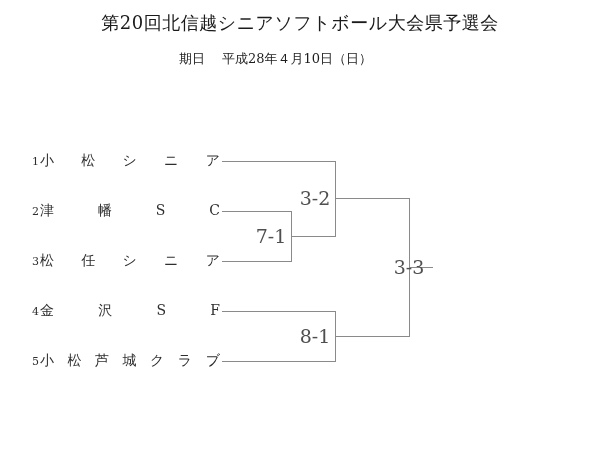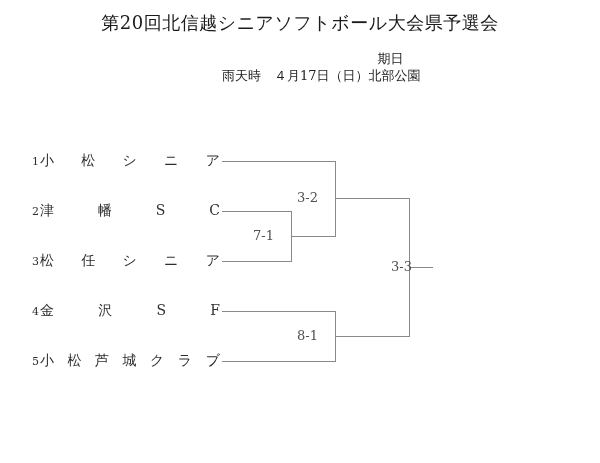--- a/index.html
+++ b/index.html
@@ -25,21 +25,21 @@
     white-space: nowrap;
   }
   .info {
     position: absolute;
     left: 179px;
     top: 50px;
     font-size: 13px;
     line-height: 17px;
     color: #1e1e1e;
   }
-  .info-row { display: flex; white-space: nowrap; justify-content: flex-end; }
+  .info-row { display: flex; white-space: nowrap; }
   .info-label { display: inline-block; width: 43px; flex: 0 0 43px; }
   .team-row {
     position: absolute;
     left: 32px;
     height: 20px;
     display: flex;
     align-items: center;
   }
   .seed {
     font-size: 11px;
@@ -53,41 +53,38 @@
     justify-content: space-between;
     font-size: 14px;
     color: #2e2e2e;
     white-space: nowrap;
   }
   .hline { position: absolute; height: 1px; background: #8a8a8a; }
   .vline { position: absolute; width: 1px; background: #8a8a8a; }
   .match-label {
     position: absolute;
     width: 36px;
-    text-align: left;
-    font-size: 13px;
+    text-align: center;
+    font-size: 19px;
     line-height: 18px;
     color: #4f4f4f;
     white-space: nowrap;
   }
 </style>
 </head>
 <body>
 
 <div class="sheet">
 
   <div class="page-title">第20回北信越シニアソフトボール大会県予選会</div>
 
   <div class="info">
     <div class="info-row">
       <span class="info-label">期日</span>
-    </div>
-    <div class="info-row">
-      <span class="info-label"></span>
-      <span>雨天時　４月17日（日）北部公園</span>
+      <span>平成28年４月10日（日）</span>
     </div>
     <div class="info-row">
       <span class="info-label"></span>
     </div>
   </div>
 
   <div class="team-row" style="top:151px">
     <span class="seed">1</span>
     <span class="team-name">
         <span>小</span>

